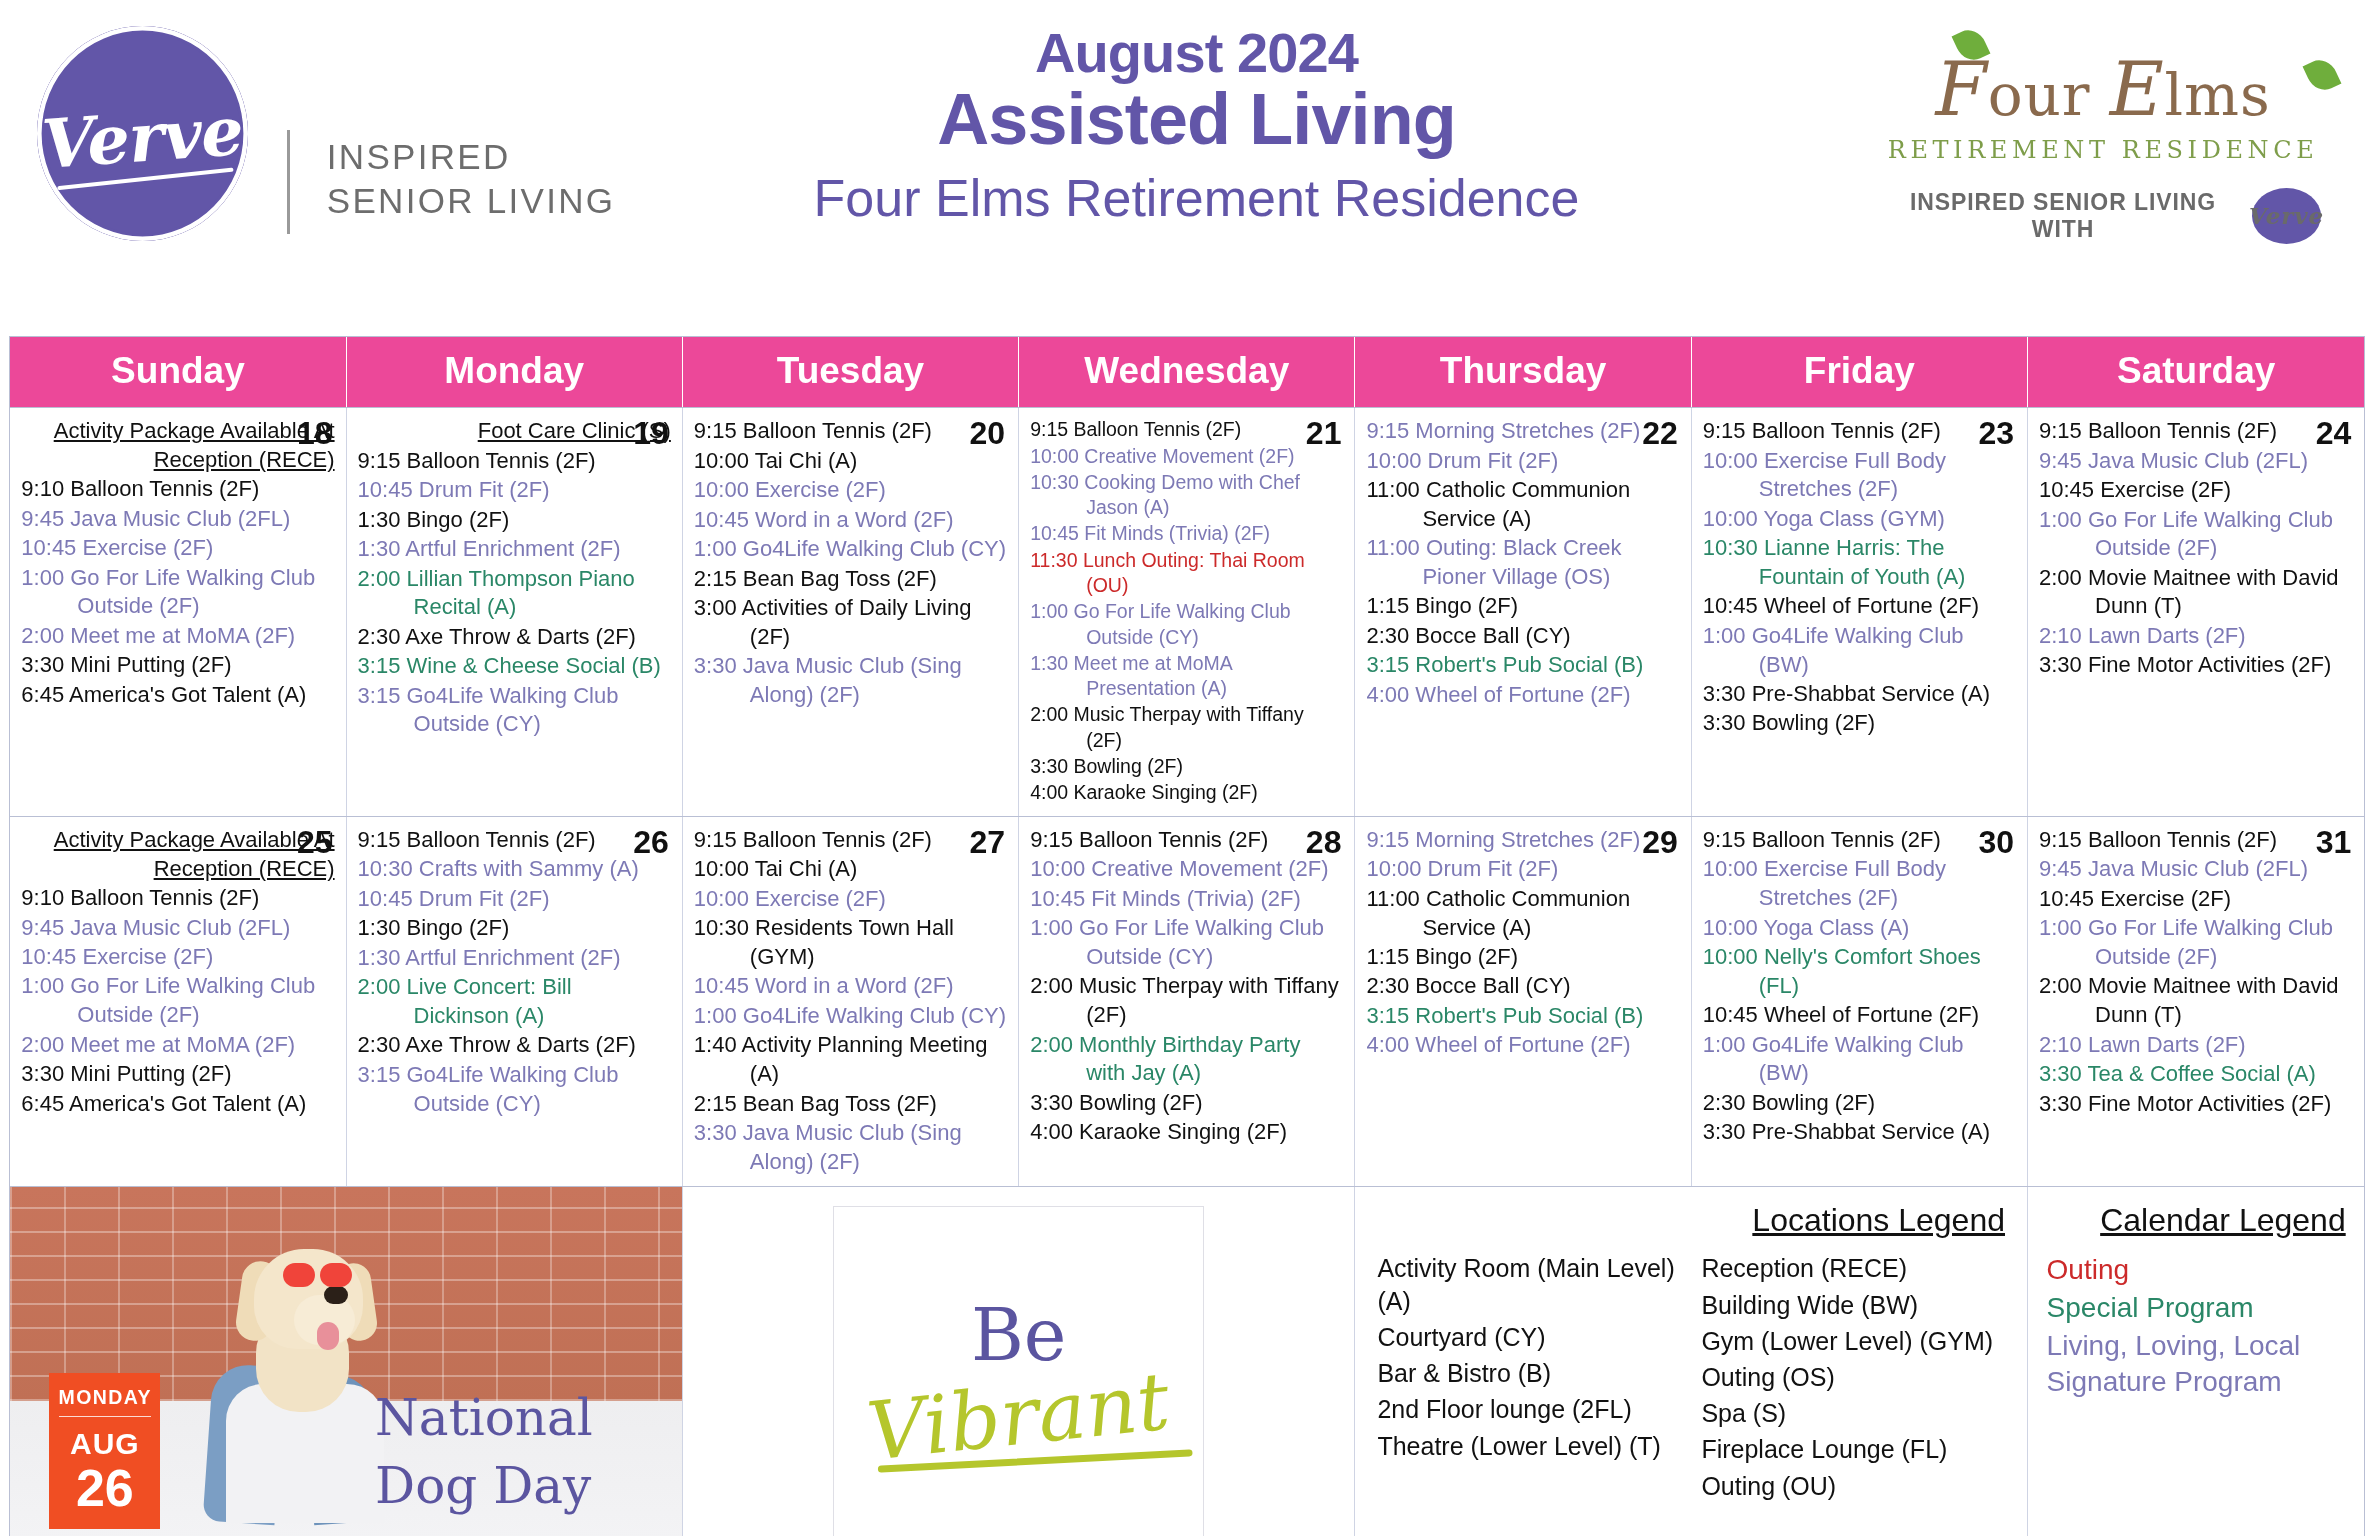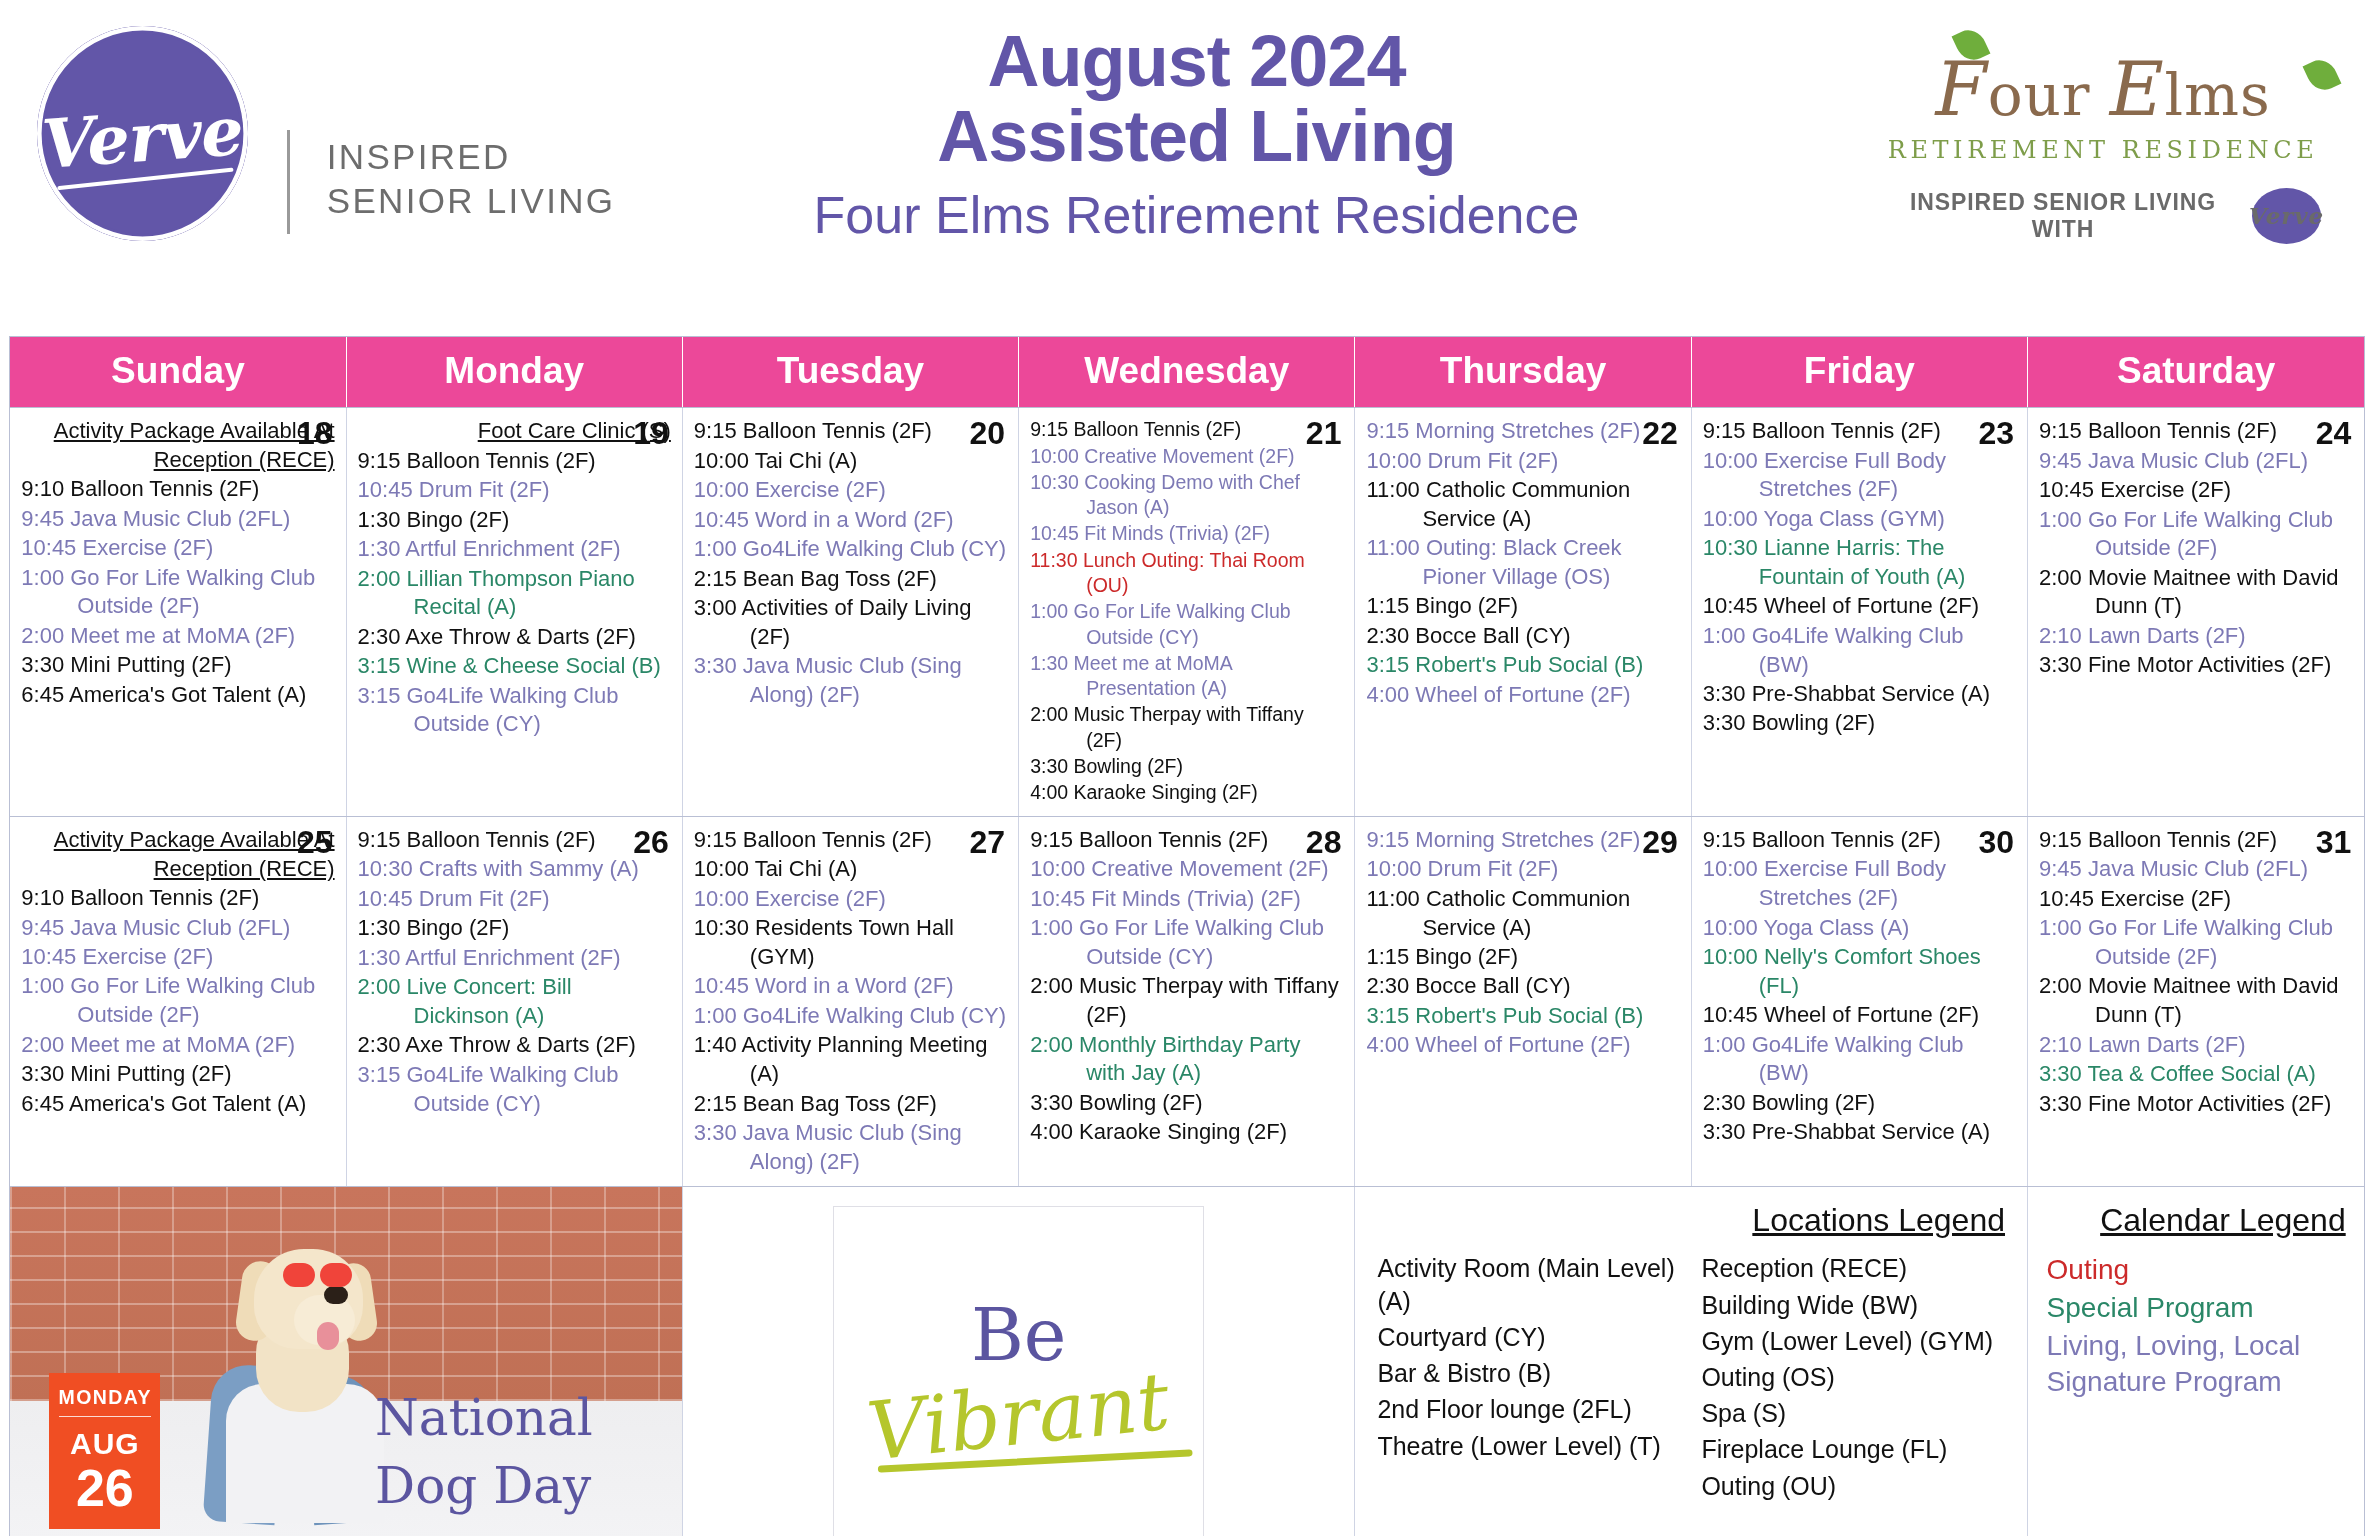--- a/index.html
+++ b/index.html
@@ -27,21 +27,21 @@
   }
   .verve-word::after {
     content:""; position:absolute; left:6%; bottom:-3.7px; width:88%; height:3.7px;
     background:#fff; border-radius:2.8px; transform: rotate(-2deg);
   }
   .verve-divider { width: 2.8px; height: 104px; background: #9a9a9a; margin: 0 37px 0 39px; position: relative; top: 48px; }
   .verve-tag { position: relative; top: 45px; }
   .verve-tag div { font-size: 35px; letter-spacing: 2.3px; color: #6d6d6d; line-height: 1.25; font-weight: 400; }
 
   .title-block { position: absolute; left: 640px; top: 24px; width: 1113px; text-align: center; }
-  .title-month { font-size: 72px; font-weight: 700; color: #6256a8; line-height: 1.04; letter-spacing: -0.9px; }
+  .title-month { font-size: 56px; font-weight: 700; color: #6256a8; line-height: 1.04; letter-spacing: -0.9px; }
   .title-sub   { font-size: 72px; font-weight: 700; color: #6256a8; line-height: 1.04; letter-spacing: -0.9px; }
   .title-res   { font-size: 52px; font-weight: 400; color: #6256a8; line-height: 1.25; margin-top: 9.3px; }
 
   .logo-four { position: absolute; right: 54px; top: 46px; width: 436px; text-align: center; }
   .fe-main { font-family: "DejaVu Serif", serif; font-size: 58px; color: #8a6a4d; letter-spacing: 0.9px; position: relative; white-space: nowrap; }
   .fe-main .big { font-size: 74px; font-style: italic; }
   .fe-leaf { position: absolute; width: 28px; height: 32px; background: #6fae3c; border-radius: 0 60% 0 60%; transform: rotate(-25deg); }
   .fe-sub { font-family: "DejaVu Serif", serif; font-size: 24px; letter-spacing: 4.6px; color: #7e9d4a; margin-top: 3.7px; }
   .fe-inspired { display:flex; align-items:center; justify-content:center; gap:11px; margin-top: 24px; }
   .fe-inspired span { font-size: 23px; letter-spacing: 0.9px; color: #6a6a6a; font-weight: 700; }

